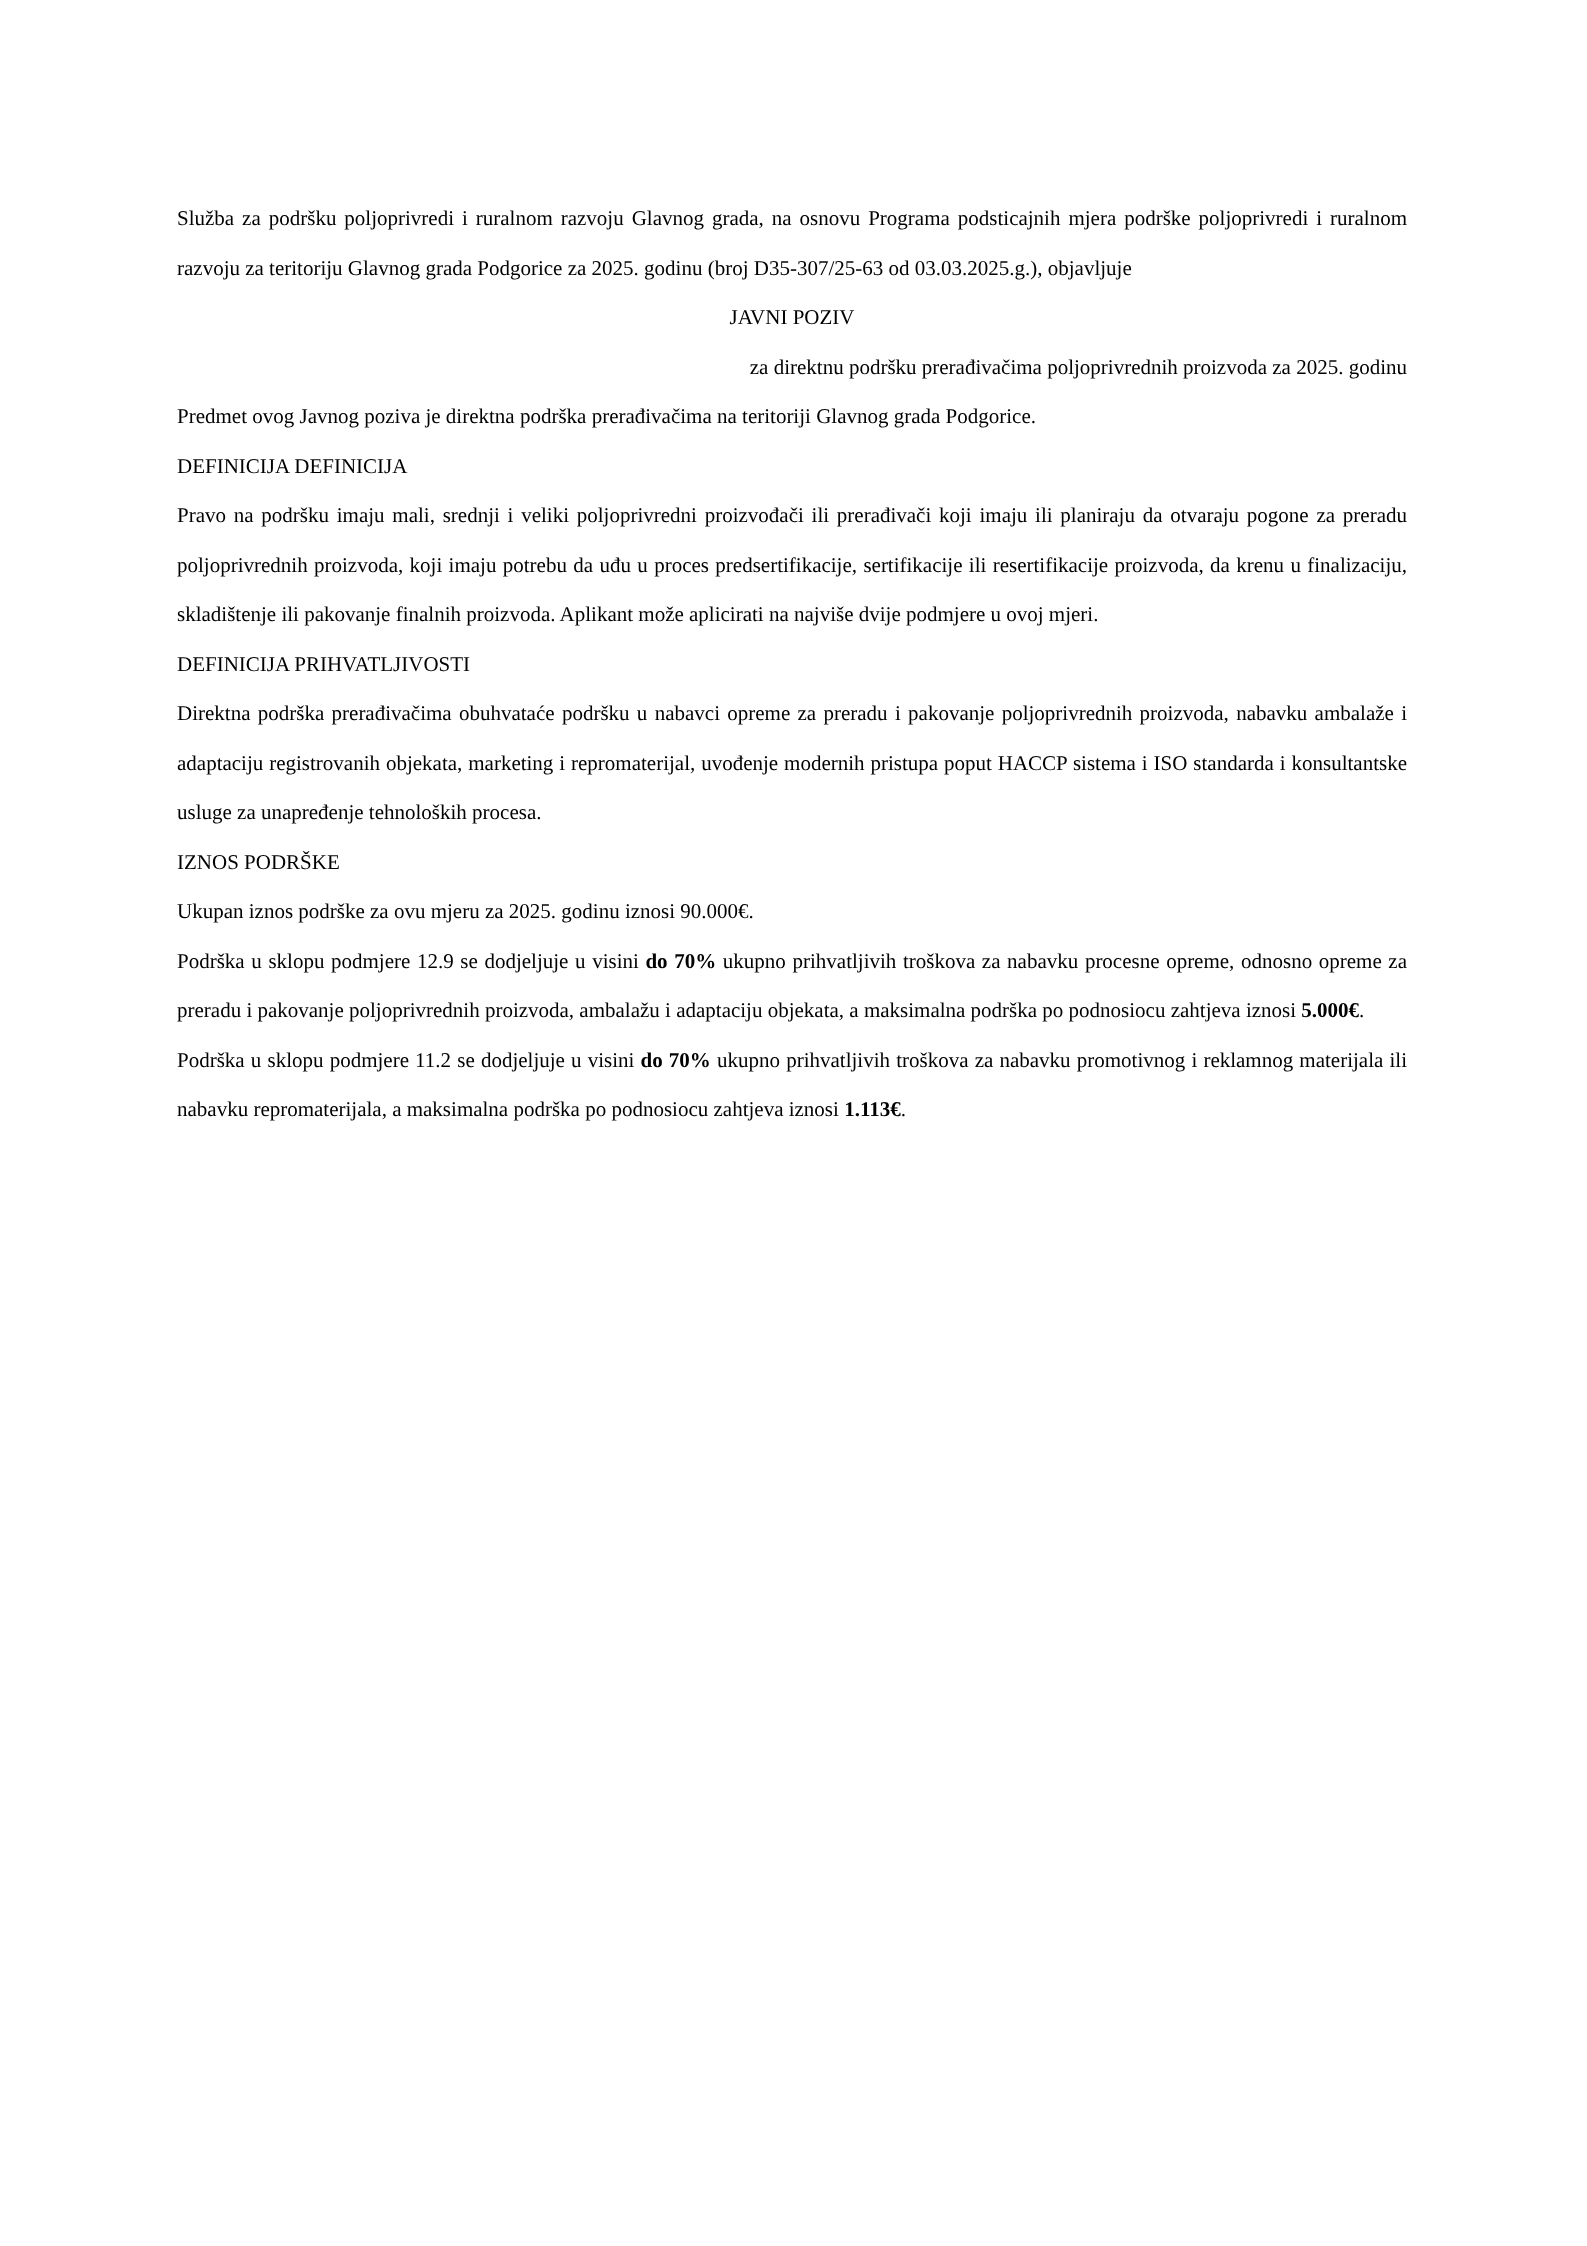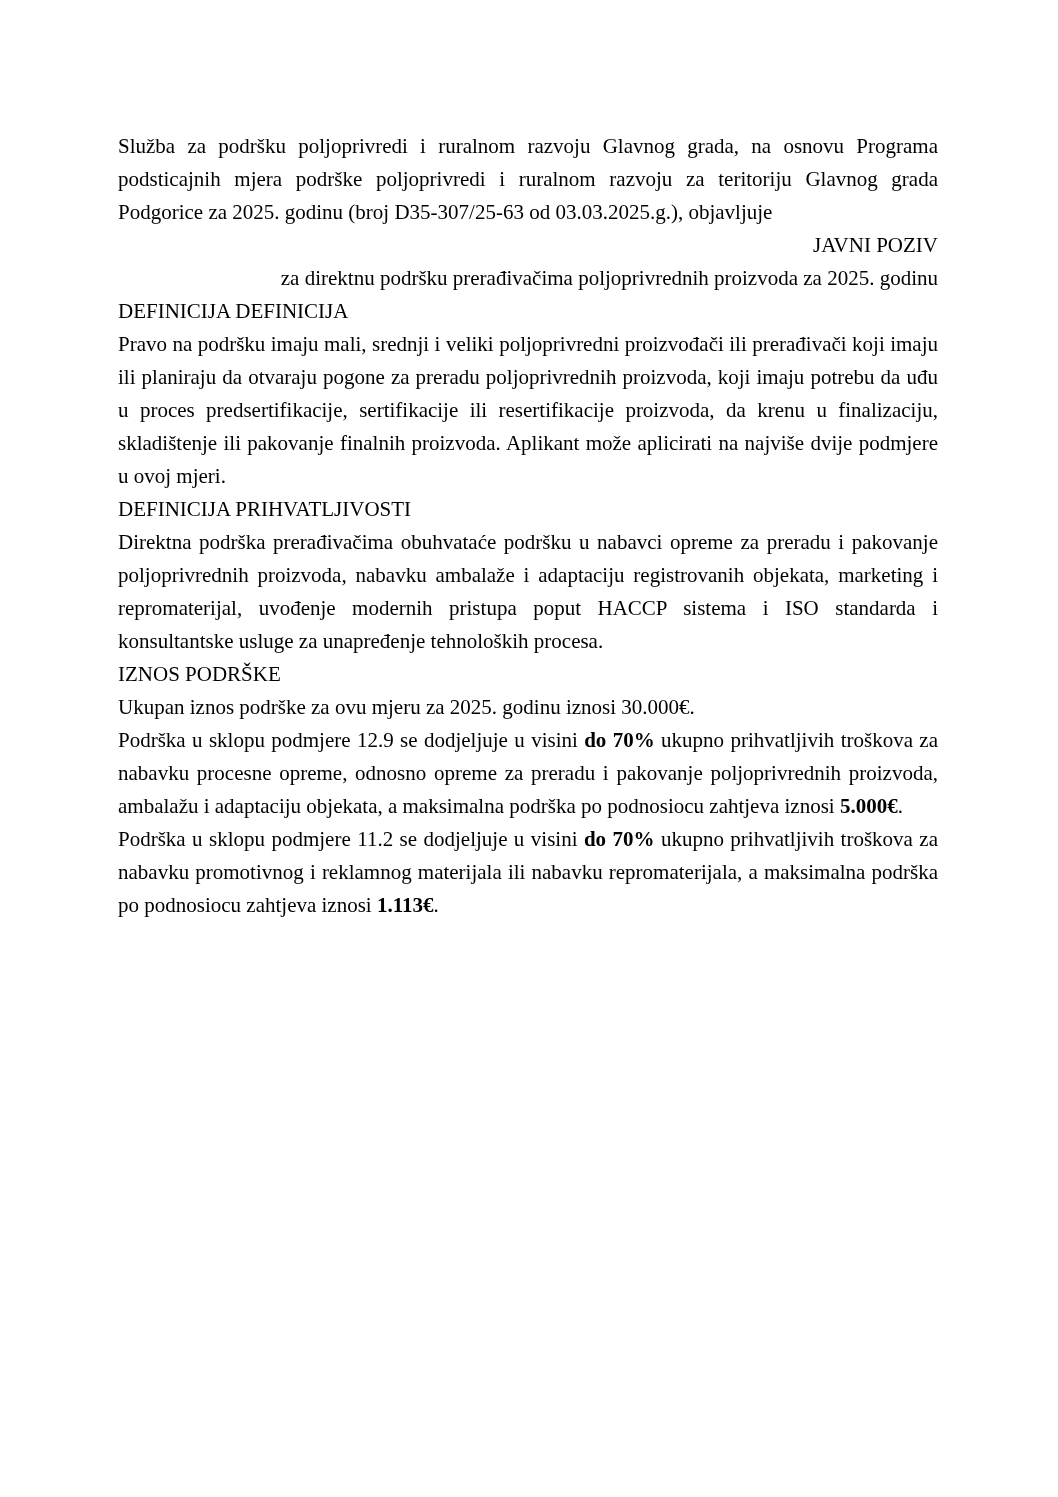--- a/index.html
+++ b/index.html
@@ -20,30 +20,30 @@
     box-sizing: border-box;
   }
   .content {
     padding: 130px 120px 0 118px;
   }
   .content p,
   .content h1,
   .content h2,
   .content h3 {
     margin: 0;
-    font-size: 21px;
+    font-size: 14px;
     line-height: 33px;
     font-weight: normal;
   }
   .para {
     text-align: justify;
   }
   .doc-title {
     margin-top: 45px;
-    text-align: right;
+    text-align: center;
     font-weight: bold;
     font-size: 22px;
   }
   .doc-subtitle {
     margin-top: 8px;
     text-align: right;
     font-weight: bold;
   }
   .mt-section-first {
     margin-top: 50px;
@@ -79,32 +79,33 @@
 
 <div class="page">
   <div class="content">
 
     <p class="para">Služba za podršku poljoprivredi i ruralnom razvoju Glavnog grada, na osnovu Programa podsticajnih mjera podrške poljoprivredi i ruralnom razvoju za teritoriju Glavnog grada Podgorice za 2025. godinu (broj D35-307/25-63 od 03.03.2025.g.), objavljuje</p>
 
     <h1 class="doc-title">JAVNI POZIV</h1>
 
     <h2 class="doc-subtitle">za  direktnu podršku prerađivačima poljoprivrednih proizvoda za 2025. godinu</h2>
 
+    <p class="para mt-section-first">Predmet ovog Javnog poziva je direktna podrška prerađivačima na teritoriji Glavnog grada Podgorice.</p>
 
 
     <h3 class="heading heading-definicija">DEFINICIJA DEFINICIJA</h3>
 
     <p class="para mt-after-heading">Pravo na podršku imaju mali, srednji i veliki poljoprivredni proizvođači ili prerađivači koji imaju ili planiraju da otvaraju pogone za preradu poljoprivrednih proizvoda, koji imaju potrebu da uđu u proces predsertifikacije, sertifikacije ili resertifikacije proizvoda, da krenu u finalizaciju, skladištenje ili pakovanje finalnih proizvoda. Aplikant može aplicirati na najviše dvije podmjere u ovoj mjeri.</p>
 
     <h3 class="heading heading-kriterijumi">DEFINICIJA PRIHVATLJIVOSTI</h3>
 
     <p class="para mt-after-heading">Direktna podrška prerađivačima obuhvataće podršku u nabavci opreme za preradu i pakovanje poljoprivrednih proizvoda, nabavku ambalaže i adaptaciju registrovanih objekata, marketing i repromaterijal, uvođenje modernih pristupa poput HACCP sistema i ISO standarda i konsultantske usluge za unapređenje tehnoloških procesa.</p>
 
     <h3 class="heading heading-iznos">IZNOS PODRŠKE</h3>
 
-    <p class="para bold mt-after-heading">Ukupan iznos podrške za ovu mjeru za 2025. godinu iznosi 30.000€.</p>
+    <p class="para bold mt-after-heading">Ukupan iznos podrške za ovu mjeru za 2025. godinu iznosi 90.000€.</p>
 
     <p class="para mt-amount"><span>Podrška u sklopu podmjere 12.9 se dodjeljuje u visini </span><span class="bold">do 70%</span><span> ukupno prihvatljivih troškova za nabavku procesne opreme, odnosno opreme za preradu i pakovanje poljoprivrednih proizvoda, ambalažu i adaptaciju objekata, a maksimalna podrška po podnosiocu zahtjeva iznosi </span><span class="bold">5.000€</span><span>.</span></p>
 
     <p class="para mt-amount"><span>Podrška u sklopu podmjere 11.2 se dodjeljuje u visini </span><span class="bold">do 70%</span><span> ukupno prihvatljivih troškova za nabavku promotivnog i reklamnog materijala ili nabavku repromaterijala, a maksimalna podrška po podnosiocu zahtjeva iznosi </span><span class="bold">1.113€</span><span>.</span></p>
 
   </div>
 </div>
 
 </body></html>

